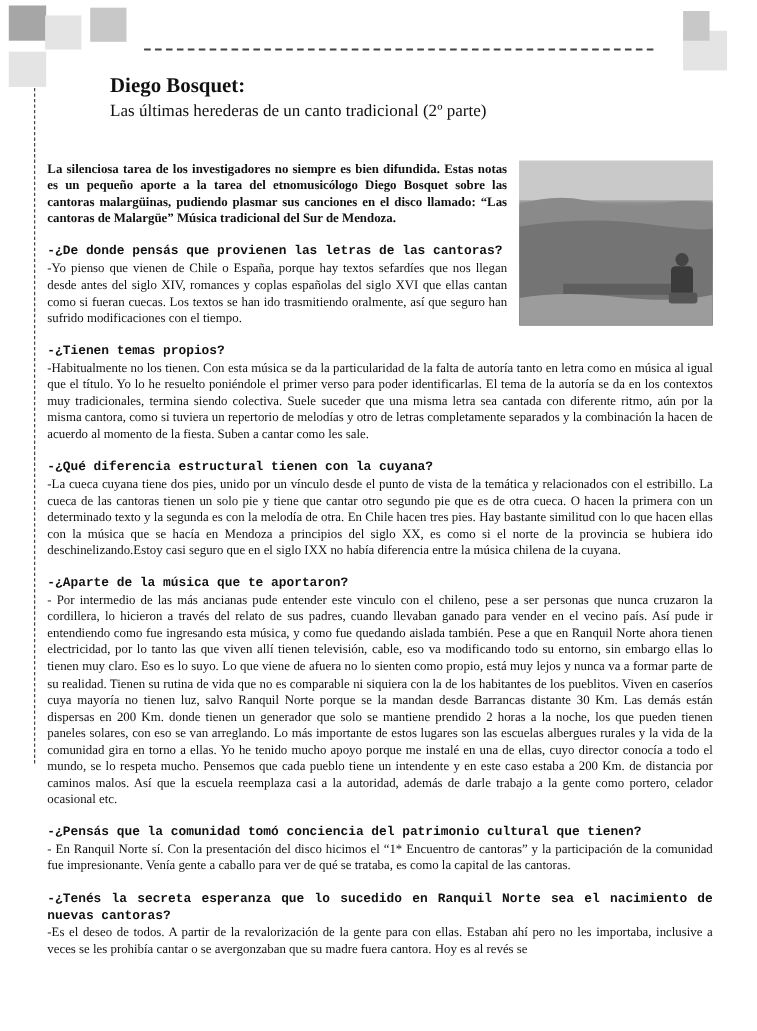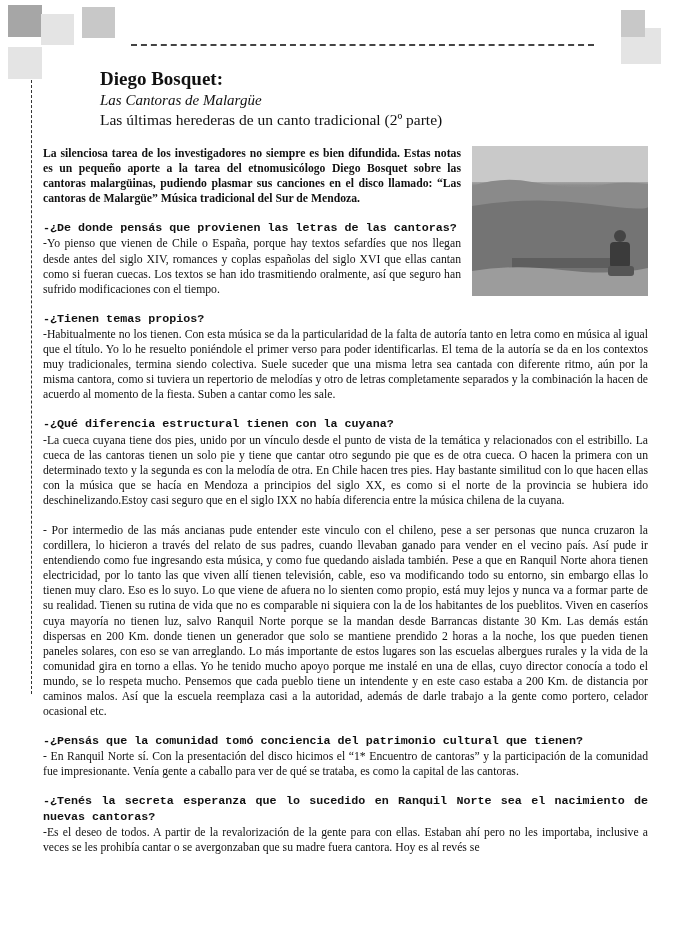--- a/index.html
+++ b/index.html
@@ -83,21 +83,20 @@
 <div class="sq sq-3"></div>
 <div class="sq sq-4"></div>
 <div class="sq sq-5"></div>
 <div class="sq sq-6"></div>
 
 <div class="top-rule"></div>
 <div class="left-rule"></div>
 
 <div class="header">
   <div class="title">Diego Bosquet:</div>
-  <div class="subtitle">Las Cantoras de Malargüe</div>
   <div class="kicker">Las últimas herederas de un canto tradicional  (2º parte)</div>
 </div>
 
 <div class="photo">
   <svg width="176" height="150" viewBox="0 0 176 150">
     <rect x="0" y="0" width="176" height="36" fill="#c9c9c9"></rect>
     <path d="M0 40 Q30 30 60 36 T120 42 Q140 34 176 38 L176 150 L0 150 Z" fill="#8a8a8a"></path>
     <path d="M0 60 Q60 50 120 58 T176 60 L176 150 L0 150 Z" fill="#747474"></path>
     <rect x="40" y="112" width="100" height="10" fill="#5e5e5e"></rect>
     <path d="M0 125 Q40 118 90 124 T176 122 L176 150 L0 150 Z" fill="#9c9c9c"></path>
@@ -119,20 +118,21 @@
     <p class="q">-¿Tienen temas propios?</p>
     <p>-Habitualmente no los tienen.  Con esta música se da la particularidad de la falta de autoría tanto en letra como en música al igual que el título.  Yo lo he resuelto poniéndole el primer verso para poder identificarlas.  El tema de la autoría se da en los contextos muy tradicionales, termina siendo colectiva. Suele suceder que una misma letra sea cantada con diferente ritmo, aún por la misma cantora, como si tuviera un repertorio de melodías y otro de letras completamente separados y la combinación la hacen de acuerdo al momento de la fiesta.  Suben a cantar como les sale.</p>
   </div>
 
   <div class="qa">
     <p class="q">-¿Qué diferencia estructural tienen con la cuyana?</p>
     <p>-La cueca cuyana tiene dos pies, unido por un  vínculo desde el punto de vista de la temática y relacionados con el estribillo.  La cueca de las cantoras tienen un solo pie y tiene que cantar otro segundo pie que es de otra cueca. O hacen la primera con un determinado texto y la segunda es con la melodía de otra.  En Chile hacen tres pies.  Hay bastante similitud con lo que hacen ellas con la música que se hacía en Mendoza a principios del siglo XX, es como si el norte de la provincia se hubiera ido deschinelizando.Estoy casi seguro que en el siglo IXX no había diferencia entre la música chilena de la cuyana.</p>
   </div>
 
   <div class="qa">
+    <p class="q">-¿Aparte de la música que te aportaron?</p>
     <p>- Por intermedio de las más ancianas pude entender este vinculo con el chileno, pese a ser personas que nunca cruzaron la cordillera, lo hicieron a través del relato de sus padres, cuando llevaban ganado para vender en el vecino país.  Así pude ir entendiendo como fue ingresando esta música, y como fue quedando aislada también. Pese a que en Ranquil Norte ahora tienen electricidad, por lo tanto las que viven allí  tienen televisión, cable, eso va modificando todo su entorno, sin embargo ellas lo tienen muy claro.  Eso es lo suyo.  Lo que viene de afuera no lo sienten como propio, está muy lejos y nunca va a formar parte de su realidad.  Tienen su rutina de vida que no es comparable ni siquiera con la de los habitantes de los pueblitos.  Viven en caseríos cuya mayoría no tienen luz, salvo Ranquil Norte porque se la mandan desde Barrancas distante 30 Km. Las demás están dispersas  en 200 Km. donde tienen un generador  que solo se mantiene prendido 2 horas a la noche, los que pueden tienen paneles solares, con eso se van arreglando.  Lo más importante de estos lugares son  las escuelas albergues rurales y la vida de la comunidad gira en torno a ellas.  Yo he tenido mucho apoyo porque me instalé en una de ellas, cuyo director conocía a todo el mundo, se lo respeta mucho.  Pensemos que cada pueblo tiene un intendente y en este caso estaba a 200 Km. de distancia por caminos malos.  Así que la escuela reemplaza casi a la autoridad, además de darle trabajo a la gente  como portero, celador ocasional etc.</p>
   </div>
 
   <div class="qa">
     <p class="q">-¿Pensás que la comunidad tomó conciencia del patrimonio cultural que tienen?</p>
     <p>- En Ranquil Norte sí. Con la presentación del disco hicimos el “1* Encuentro de cantoras” y la participación de la comunidad fue impresionante.  Venía gente a caballo para ver de qué se trataba, es como la capital de las cantoras.</p>
   </div>
 
   <div class="qa">
     <p class="q">-¿Tenés la secreta esperanza que lo sucedido en Ranquil Norte sea el nacimiento de nuevas cantoras?</p>

